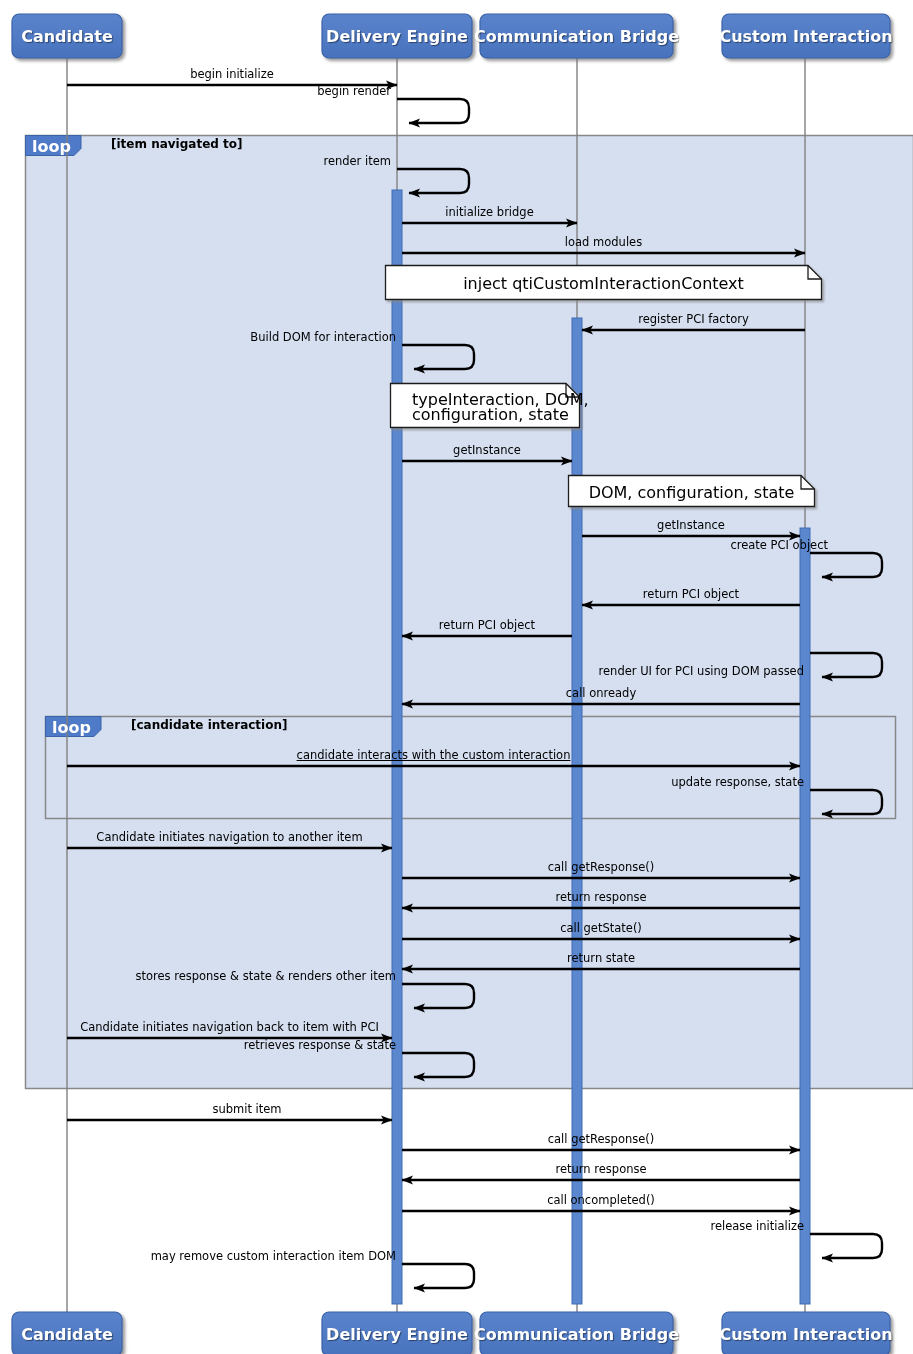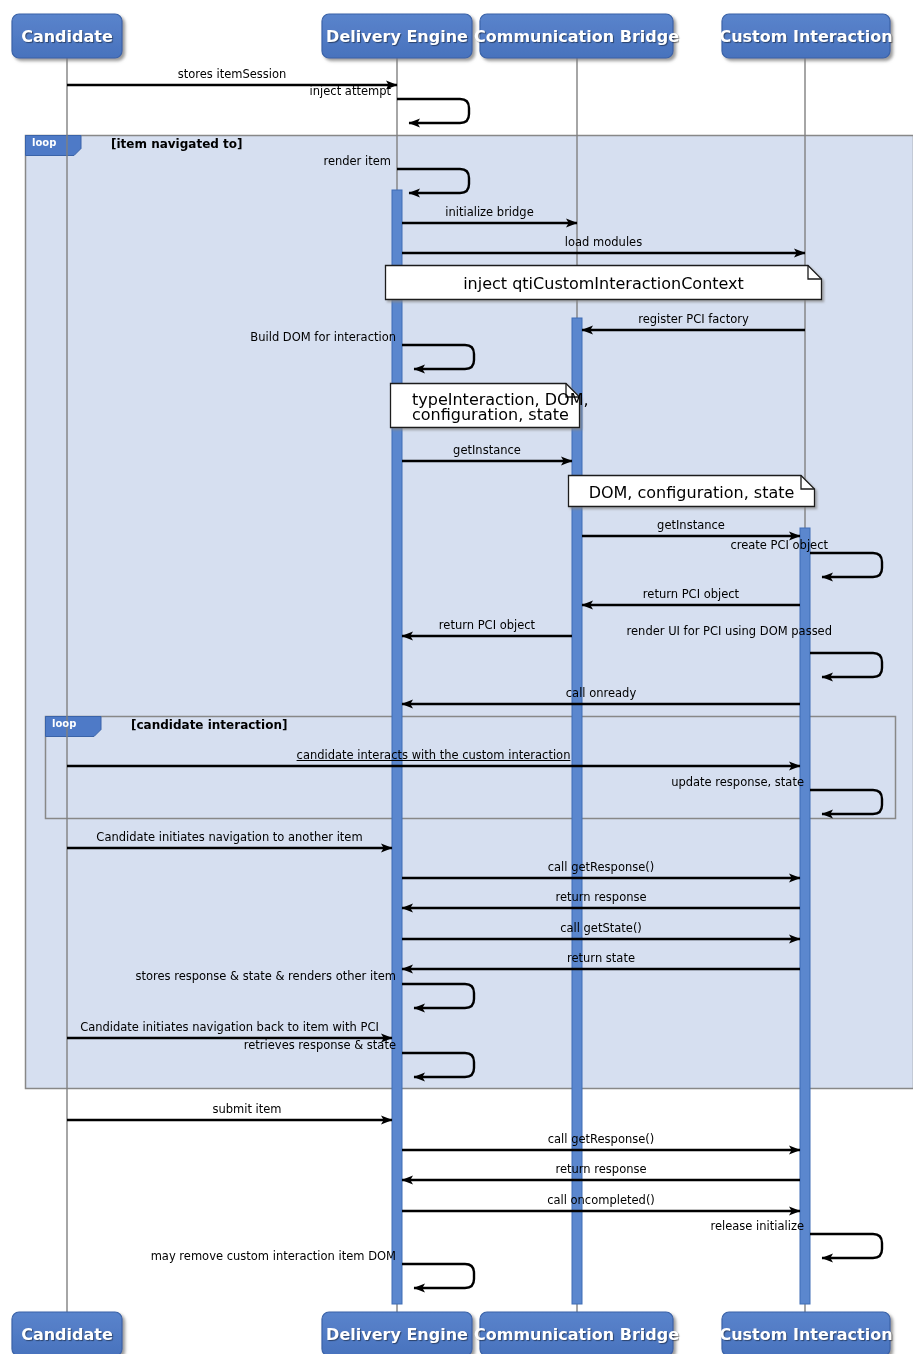--- a/index.html
+++ b/index.html
@@ -35,21 +35,21 @@
     position: absolute;
     color: #000000;
     font-size: 16px;
     white-space: pre;
     line-height: 15px;
     pointer-events: none;
   }
   .frametag {
     position: absolute;
     color: #ffffff;
-    font-size: 10px;
+    font-size: 16px;
     font-weight: bold;
     white-space: nowrap;
     pointer-events: none;
   }
   .framecond {
     position: absolute;
     color: #000000;
     font-size: 12px;
     font-weight: bold;
     white-space: nowrap;
@@ -163,33 +163,33 @@
         <rect x="322" y="1312" width="150" height="44" rx="7" ry="7" fill="url(#pgrad)" stroke="#3A63A8" stroke-width="1.2" filter="url(#boxshadow)"></rect>
         <rect x="480" y="1312" width="193" height="44" rx="7" ry="7" fill="url(#pgrad)" stroke="#3A63A8" stroke-width="1.2" filter="url(#boxshadow)"></rect>
         <rect x="722" y="1312" width="168" height="44" rx="7" ry="7" fill="url(#pgrad)" stroke="#3A63A8" stroke-width="1.2" filter="url(#boxshadow)"></rect>
       </g>
   </svg>
   <div id="labels-layer">
       <div class="frametag" style="left: 32px; top: 137px;">loop</div>
       <div class="framecond" style="left: 111px; top: 137px;">[item navigated to]</div>
       <div class="frametag" style="left: 52px; top: 718px;">loop</div>
       <div class="framecond" style="left: 131px; top: 718px;">[candidate interaction]</div>
-      <div class="msglabel" style="left: 232px; top: 67px; transform: translateX(-50%);">stores itemSession</div>
-      <div class="msglabel" style="left: 391px; top: 84px; transform: translateX(-100%);">inject attempt</div>
+      <div class="msglabel" style="left: 232px; top: 67px; transform: translateX(-50%);">begin initialize</div>
+      <div class="msglabel" style="left: 391px; top: 84px; transform: translateX(-100%);">begin render</div>
       <div class="msglabel" style="left: 391px; top: 154px; transform: translateX(-100%);">render item</div>
       <div class="msglabel" style="left: 489.5px; top: 205px; transform: translateX(-50%);">initialize bridge</div>
       <div class="msglabel" style="left: 603.5px; top: 235px; transform: translateX(-50%);">load modules</div>
       <div class="msglabel" style="left: 693.5px; top: 312px; transform: translateX(-50%);">register PCI factory</div>
       <div class="msglabel" style="left: 396px; top: 330px; transform: translateX(-100%);">Build DOM for interaction</div>
       <div class="msglabel" style="left: 487px; top: 443px; transform: translateX(-50%);">getInstance</div>
       <div class="msglabel" style="left: 691px; top: 518px; transform: translateX(-50%);">getInstance</div>
       <div class="msglabel" style="left: 828px; top: 538px; transform: translateX(-100%); text-align: center;">create PCI object</div>
       <div class="msglabel" style="left: 691px; top: 587px; transform: translateX(-50%);">return PCI object</div>
       <div class="msglabel" style="left: 487px; top: 618px; transform: translateX(-50%);">return PCI object</div>
-      <div class="msglabel" style="left: 804px; top: 624px; transform: translateX(-100%); margin-left: 28px;">render UI for PCI using DOM passed</div>
+      <div class="msglabel" style="left: 804px; top: 664px; transform: translateX(-100%);">render UI for PCI using DOM passed</div>
       <div class="msglabel" style="left: 601px; top: 686px; transform: translateX(-50%);">call onready</div>
       <div class="msglabel" style="left: 433.5px; top: 748px; transform: translateX(-50%); text-decoration: underline;">candidate interacts with the custom interaction</div>
       <div class="msglabel" style="left: 804px; top: 775px; transform: translateX(-100%);">update response, state</div>
       <div class="msglabel" style="left: 229.5px; top: 830px; transform: translateX(-50%);">Candidate initiates navigation to another item</div>
       <div class="msglabel" style="left: 601px; top: 860px; transform: translateX(-50%);">call getResponse()</div>
       <div class="msglabel" style="left: 601px; top: 890px; transform: translateX(-50%);">return response</div>
       <div class="msglabel" style="left: 601px; top: 921px; transform: translateX(-50%);">call getState()</div>
       <div class="msglabel" style="left: 601px; top: 951px; transform: translateX(-50%);">return state</div>
       <div class="msglabel" style="left: 396px; top: 969px; transform: translateX(-100%);">stores response &amp; state &amp; renders other item</div>
       <div class="msglabel" style="left: 229.5px; top: 1020px; transform: translateX(-50%);">Candidate initiates navigation back to item with PCI</div>

